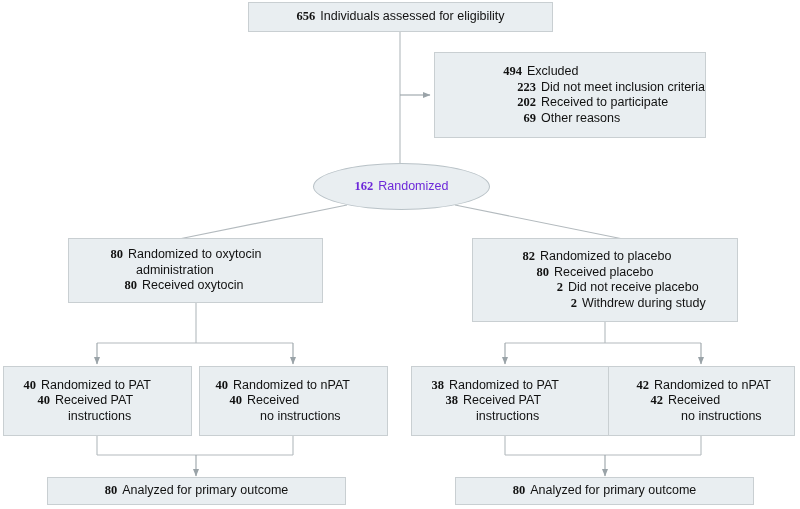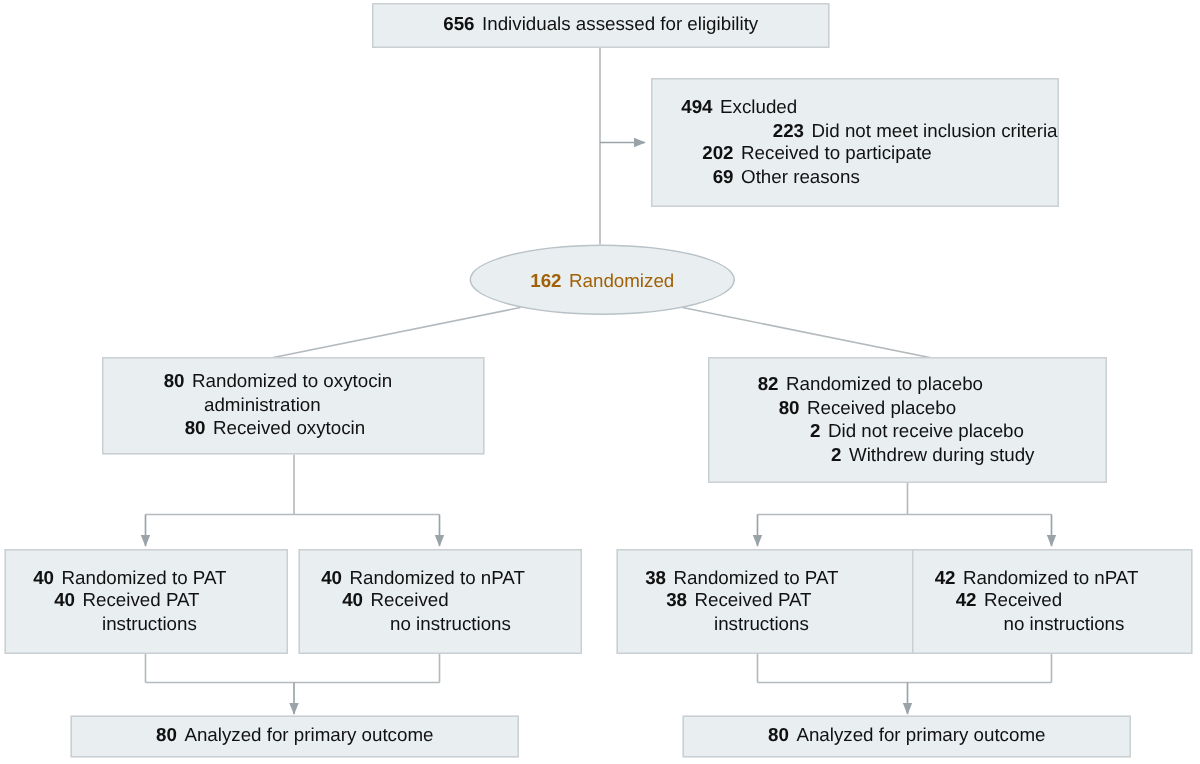--- a/index.html
+++ b/index.html
@@ -39,32 +39,33 @@
   }
   .ellipse {
     position: absolute;
     box-sizing: border-box;
     background: #e9eef1;
     border: 1px solid #b9c2c7;
     border-radius: 50%;
     display: flex;
     align-items: center;
     justify-content: center;
-    color: #a16207;
+    color: #6d28d9;
     font-size: 12.5px;
   }
   .line {
     display: flex;
     flex-direction: row;
     white-space: nowrap;
   }
   .num {
     font-weight: bold;
     text-align: right;
     flex: 0 0 auto;
+    font-family: Liberation Serif, serif;
   }
   .txt {
     padding-left: 5px;
     flex: 0 0 auto;
   }
   .i1 { padding-left: 14px; }
   .i2 { padding-left: 28px; }
   .i3 { padding-left: 42px; }
 
   .rows {
@@ -123,21 +124,21 @@
     </div>
   </div>
 
   <div class="node" style="left:434px; top:52px; width:272px; height:86px;align-items:flex-end;">
     <div class="rows" style="padding-left:10px;">
       <div class="line">
         <span class="num" style="width:26px;">494</span>
         <span class="txt">Excluded</span>
       </div>
       <div class="line i1">
-        <span class="num" style="width:26px;margin-left:47px;">223</span>
+        <span class="num" style="width:26px;">223</span>
         <span class="txt">Did not meet inclusion criteria</span>
       </div>
       <div class="line i1">
         <span class="num" style="width:26px;">202</span>
         <span class="txt">Received to participate</span>
       </div>
       <div class="line i1">
         <span class="num" style="width:26px;">69</span>
         <span class="txt">Other reasons</span>
       </div>
@@ -161,21 +162,21 @@
         <span class="txt" style="padding-left:0;">administration</span>
       </div>
       <div class="line i1">
         <span class="num" style="width:20px;">80</span>
         <span class="txt">Received oxytocin</span>
       </div>
     </div>
   </div>
 
   <div class="node" style="left:472px; top:238px; width:266px; height:84px;">
-    <div class="rows" style="padding-left:24px;">
+    <div class="rows" style="padding-left:40px;">
       <div class="line">
         <span class="num" style="width:22px;">82</span>
         <span class="txt">Randomized to placebo</span>
       </div>
       <div class="line i1">
         <span class="num" style="width:22px;">80</span>
         <span class="txt">Received placebo</span>
       </div>
       <div class="line i2">
         <span class="num" style="width:22px;">2</span>
@@ -230,21 +231,21 @@
         <span class="num" style="width:20px;">38</span>
         <span class="txt">Received PAT</span>
       </div>
       <div class="line" style="padding-left:52px;">
         <span class="txt" style="padding-left:0;">instructions</span>
       </div>
     </div>
   </div>
 
   <div class="node" style="left:608px; top:366px; width:187px; height:70px;">
-    <div class="rows" style="padding-left:8px;">
+    <div class="rows" style="padding-left:20px;">
       <div class="line">
         <span class="num" style="width:20px;">42</span>
         <span class="txt">Randomized to nPAT</span>
       </div>
       <div class="line i1">
         <span class="num" style="width:20px;">42</span>
         <span class="txt">Received</span>
       </div>
       <div class="line" style="padding-left:52px;">
         <span class="txt" style="padding-left:0;">no instructions</span>

